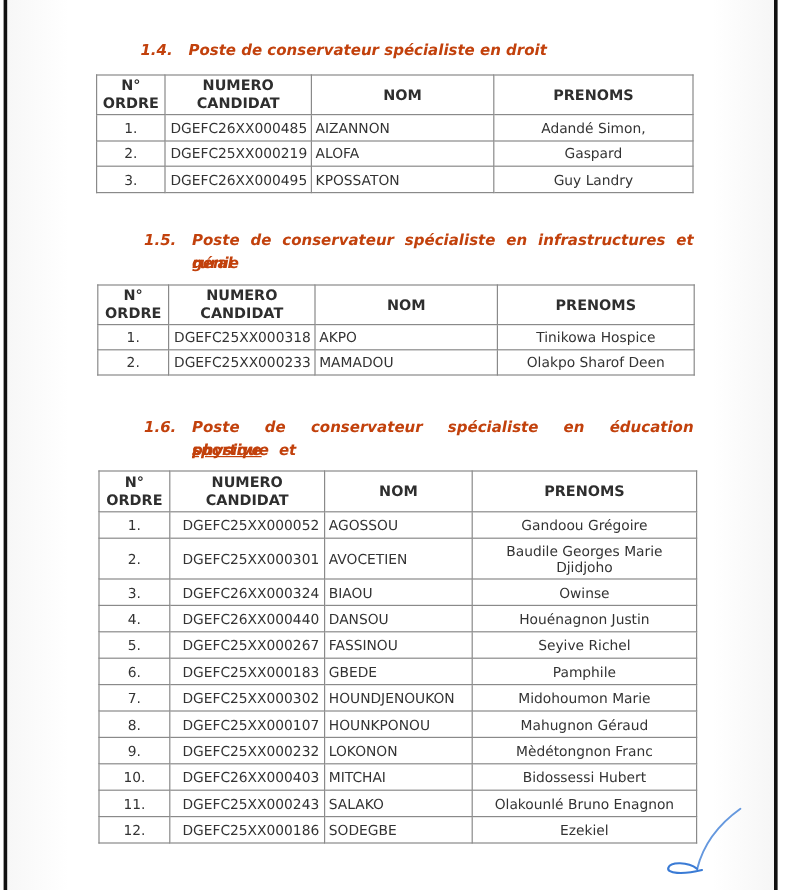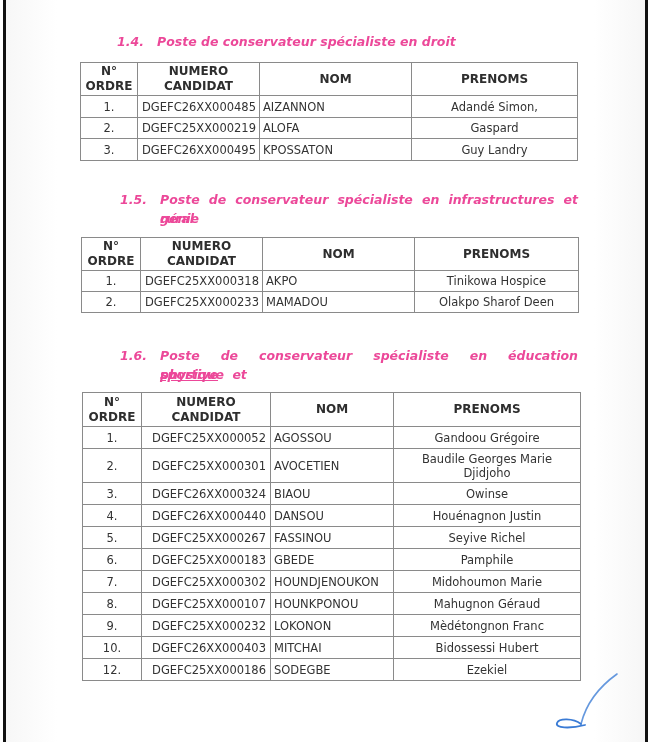--- a/index.html
+++ b/index.html
@@ -32,21 +32,21 @@
       left: 6px; top: 0;
       width: 639px; height: 742px;
       background: linear-gradient(90deg, #f7f7f7 0%, #ffffff 8%, #ffffff 92%, #f6f6f6 100%);
     }
     .section-title {
       position: absolute;
       font-family: "DejaVu Sans", sans-serif;
       font-weight: bold;
       font-style: italic;
       font-size: 12.5px;
-      color: #ec4899;
+      color: #c2410c;
       line-height: 19px;
     }
     .section-title .num {
       position: absolute;
       left: 0; top: 0;
     }
     .section-title .txt {
       position: absolute;
       top: 0;
       text-align: justify;
@@ -245,20 +245,26 @@
         <td class="c-nom">LOKONON</td>
         <td class="c-pre">Mèdétongnon Franc</td>
       </tr>
       <tr style="height: 22px;">
         <td class="c-ordre">10.</td>
         <td class="c-num">DGEFC26XX000403</td>
         <td class="c-nom">MITCHAI</td>
         <td class="c-pre">Bidossessi Hubert</td>
       </tr>
       <tr style="height: 22px;">
+        <td class="c-ordre">11.</td>
+        <td class="c-num">DGEFC25XX000243</td>
+        <td class="c-nom">SALAKO</td>
+        <td class="c-pre">Olakounlé Bruno Enagnon</td>
+      </tr>
+      <tr style="height: 22px;">
         <td class="c-ordre">12.</td>
         <td class="c-num">DGEFC25XX000186</td>
         <td class="c-nom">SODEGBE</td>
         <td class="c-pre">Ezekiel</td>
       </tr>
     </tbody>
 </table>
 
 <svg class="signature" viewBox="0 0 70 60">
   <path d="M62 4 C 48 14, 32 30, 26 54" fill="none" stroke="#4a86d8" stroke-width="1.6" stroke-linecap="round" opacity="0.85"></path>

